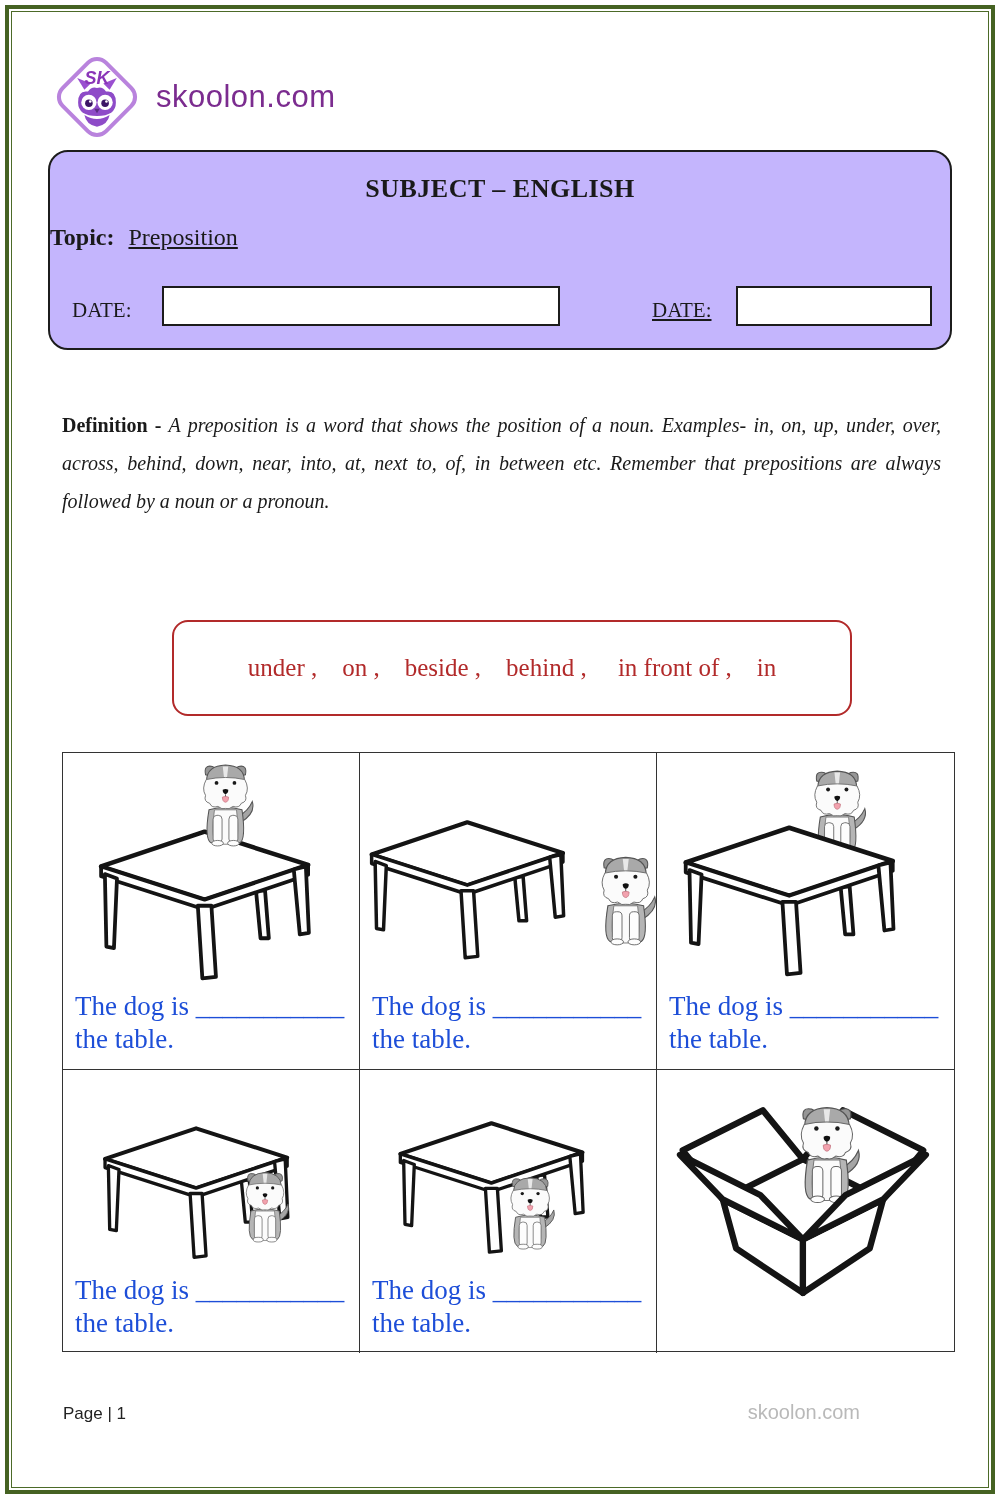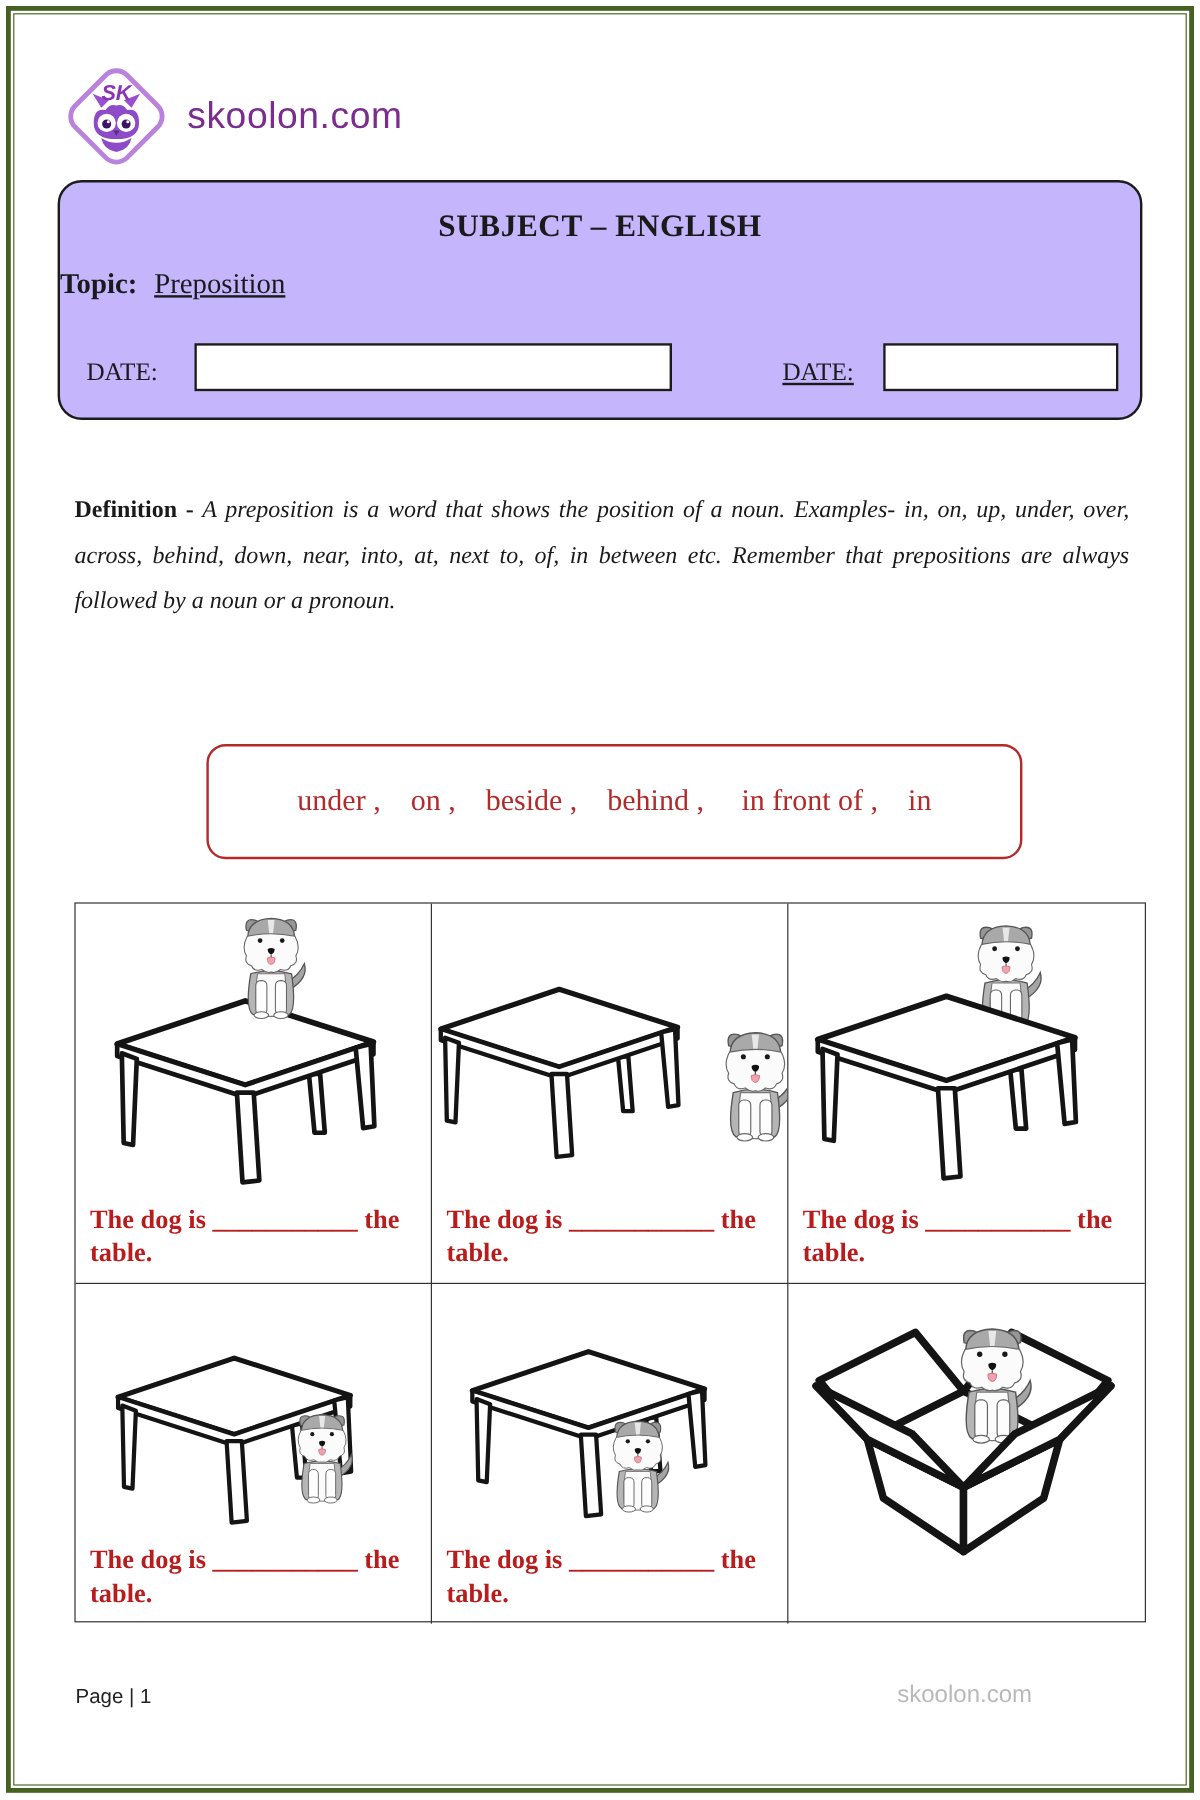--- a/index.html
+++ b/index.html
@@ -46,21 +46,21 @@
 
   
   .grid{position:absolute;left:62px;top:752px;width:893px;height:600px;
         display:grid;grid-template-columns:1fr 1fr 1fr;grid-template-rows:317px 283px;
         border:1.5px solid #333;box-sizing:border-box;background:#fff;}
   .cell{border-right:1.5px solid #333;border-bottom:1.5px solid #333;display:flex;flex-direction:column;box-sizing:border-box;overflow:hidden;}
   .cell:nth-child(3n){border-right:none;}
   .cell:nth-child(n+4){border-bottom:none;}
   .scene{flex:1 1 auto;overflow:hidden;padding-top:4px;}
   .scene svg{width:100%;height:100%;display:block;}
-  .caption{flex:0 0 auto;padding:0 8px 12px 12px;font-size:22px;line-height:1.25;color:#b91c1c;font-weight:bold;}
+  .caption{flex:0 0 auto;padding:0 8px 12px 12px;font-size:27px;line-height:1.25;color:#1d4ed8;}
 
   
   .page-num{position:absolute;left:63px;top:1404px;font-family:"Liberation Sans",sans-serif;font-size:17px;color:#222;}
   .footer-site{position:absolute;right:140px;top:1401px;font-family:"Liberation Sans",sans-serif;font-size:20px;color:#b9b9b9;}
 </style>
 </head>
 <body>
 
 <svg width="0" height="0" style="position:absolute" aria-hidden="true">
   <defs>

